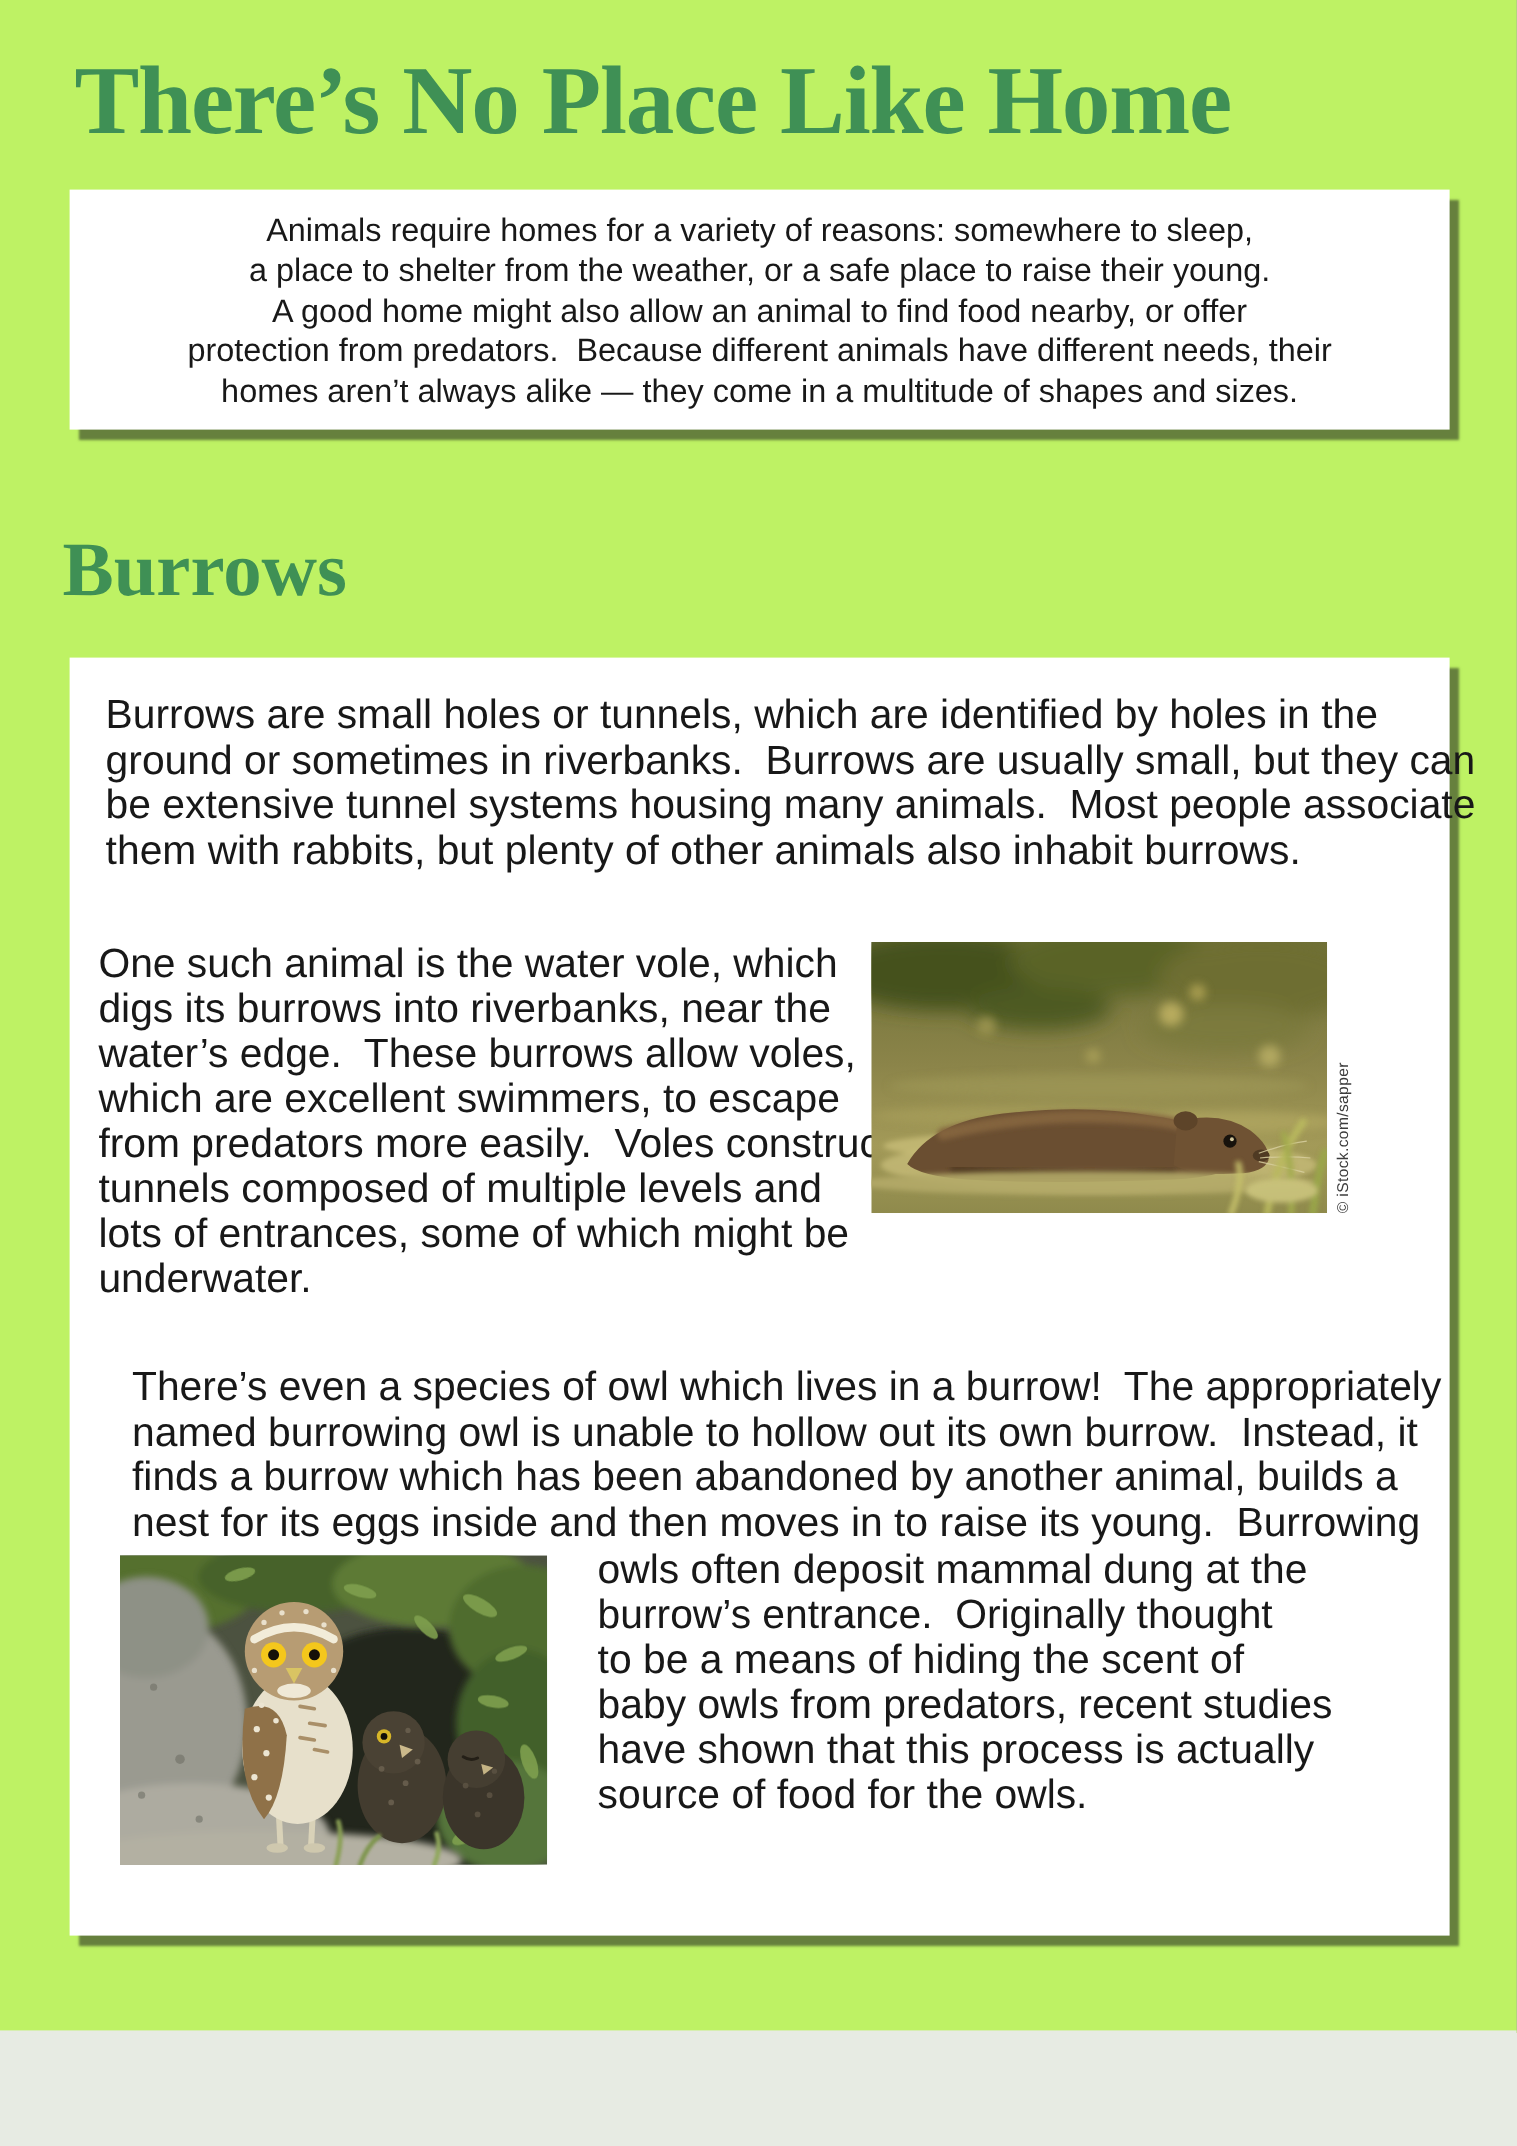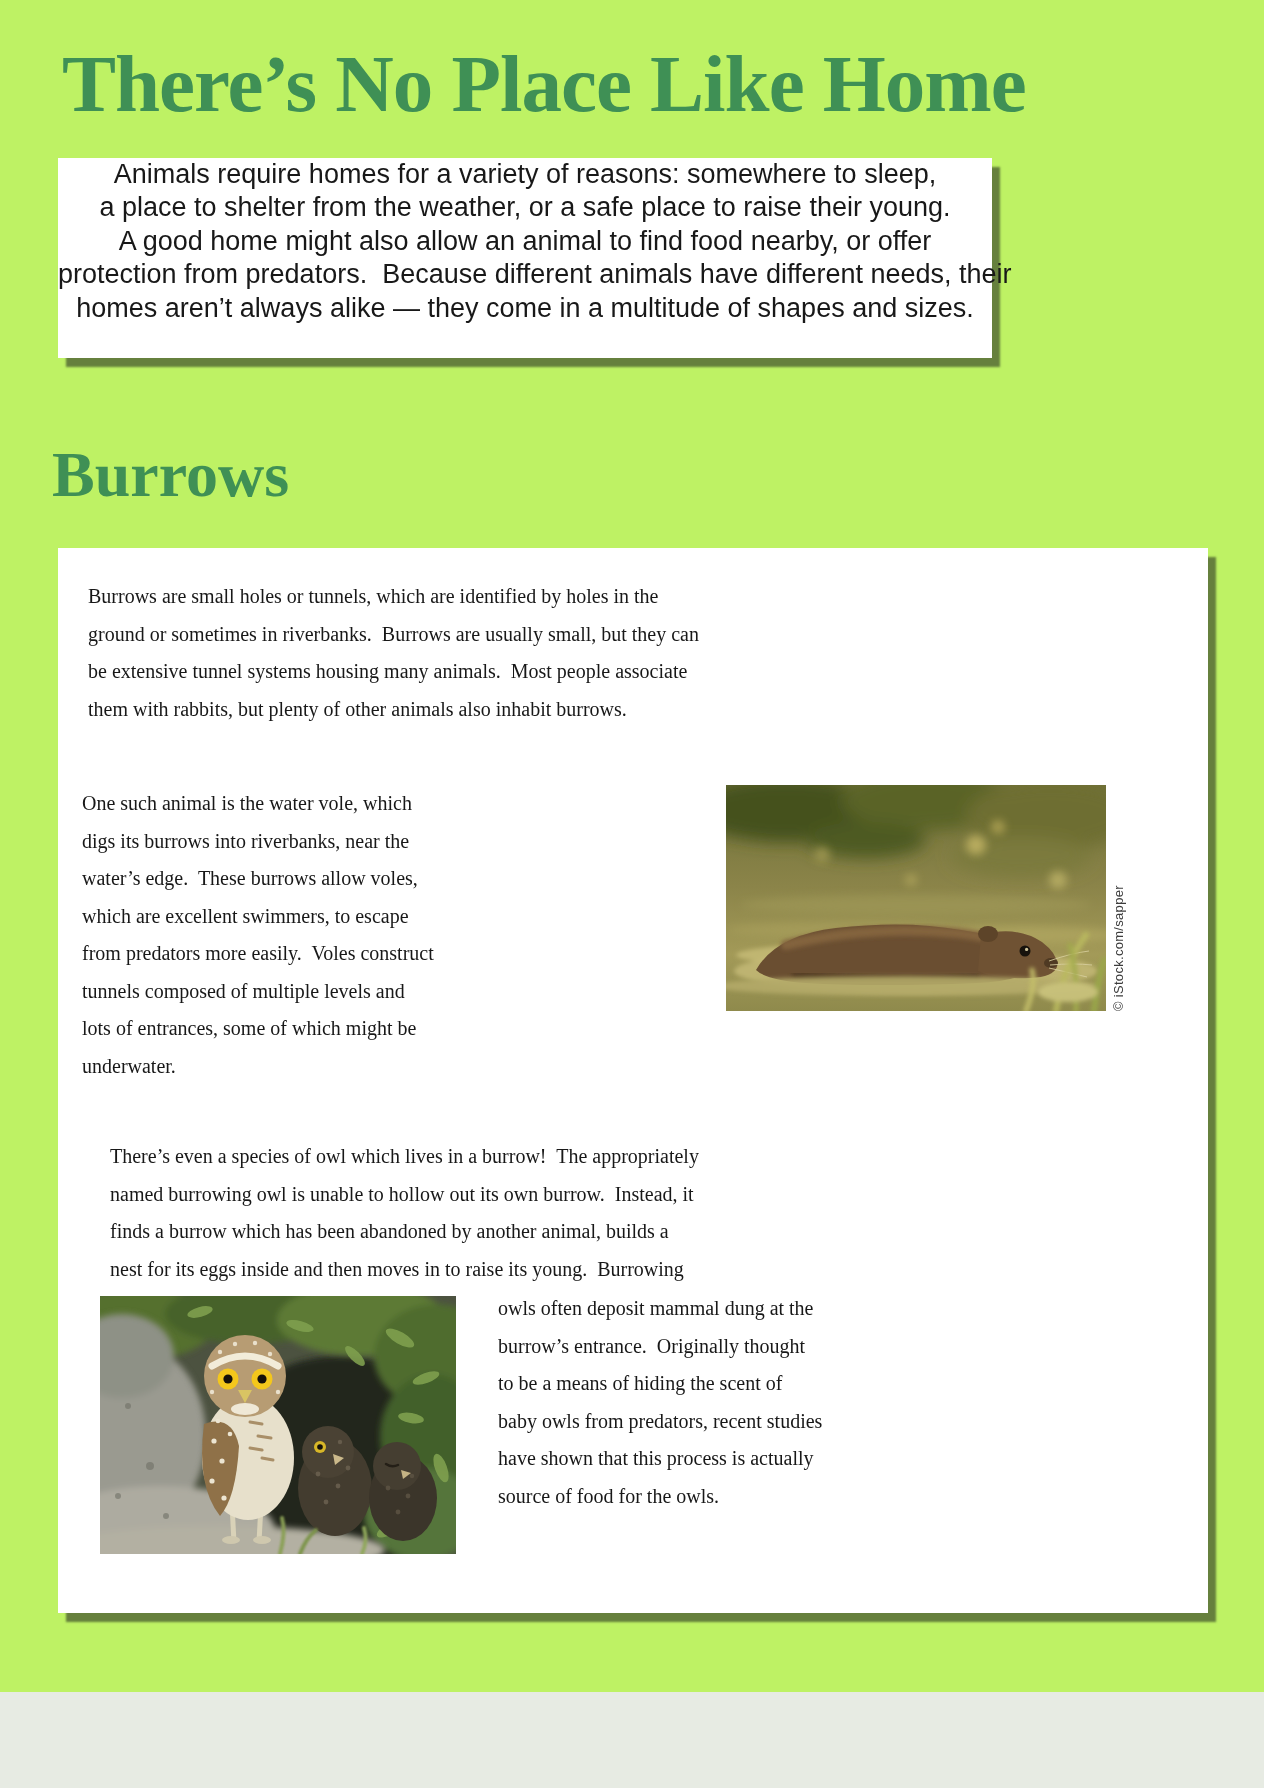--- a/index.html
+++ b/index.html
@@ -12,30 +12,30 @@
     position:absolute; left:62px; top:40px; width:1160px;
     font-family:"Liberation Serif", serif; font-weight:bold;
     font-size:81px; line-height:1.1; color:#3f9055; letter-spacing:-1px;
     white-space:nowrap;
   }
   .white-box {
     position:absolute; background:#ffffff;
     box-shadow:8px 9px 2px rgba(30,34,30,0.55);
     box-sizing:border-box;
   }
-  .intro-box { left:58px; top:158px; width:934px; height:200px; }
+  .intro-box { left:58px; top:158px; width:1150px; height:200px; padding-top:18px; }
   .intro-box .tline { text-align:center; font-size:27px; line-height:33.4px; white-space:pre; }
   .section-heading {
     position:absolute; left:52px; top:438px;
     font-family:"Liberation Serif", serif; font-weight:bold;
     font-size:64px; color:#3f9055;
   }
   .content-box { left:58px; top:548px; width:1150px; height:1065px; }
   .para { position:absolute; }
-  .para .tline { font-size:20px; line-height:37.5px; white-space:pre;font-family:Liberation Serif, serif; }
+  .para .tline { font-size:34px; line-height:37.5px; white-space:pre; }
   .para1 { left:30px; top:30px; }
   .vole-para { left:24px; top:237px; }
   .owl-para  { left:30px; top:590px;margin-left:22px; }
   .owl-wrap  { left:440px; top:742px; }
   .photo { position:absolute; overflow:hidden; }
   .vole-photo { left:668px; top:237px; width:380px; height:226px; }
   .owl-photo  { left:42px;  top:748px; width:356px; height:258px; }
   .photo svg { display:block; width:100%; height:100%; }
   .photo-credit {
     position:absolute; left:1053px; top:463px;

